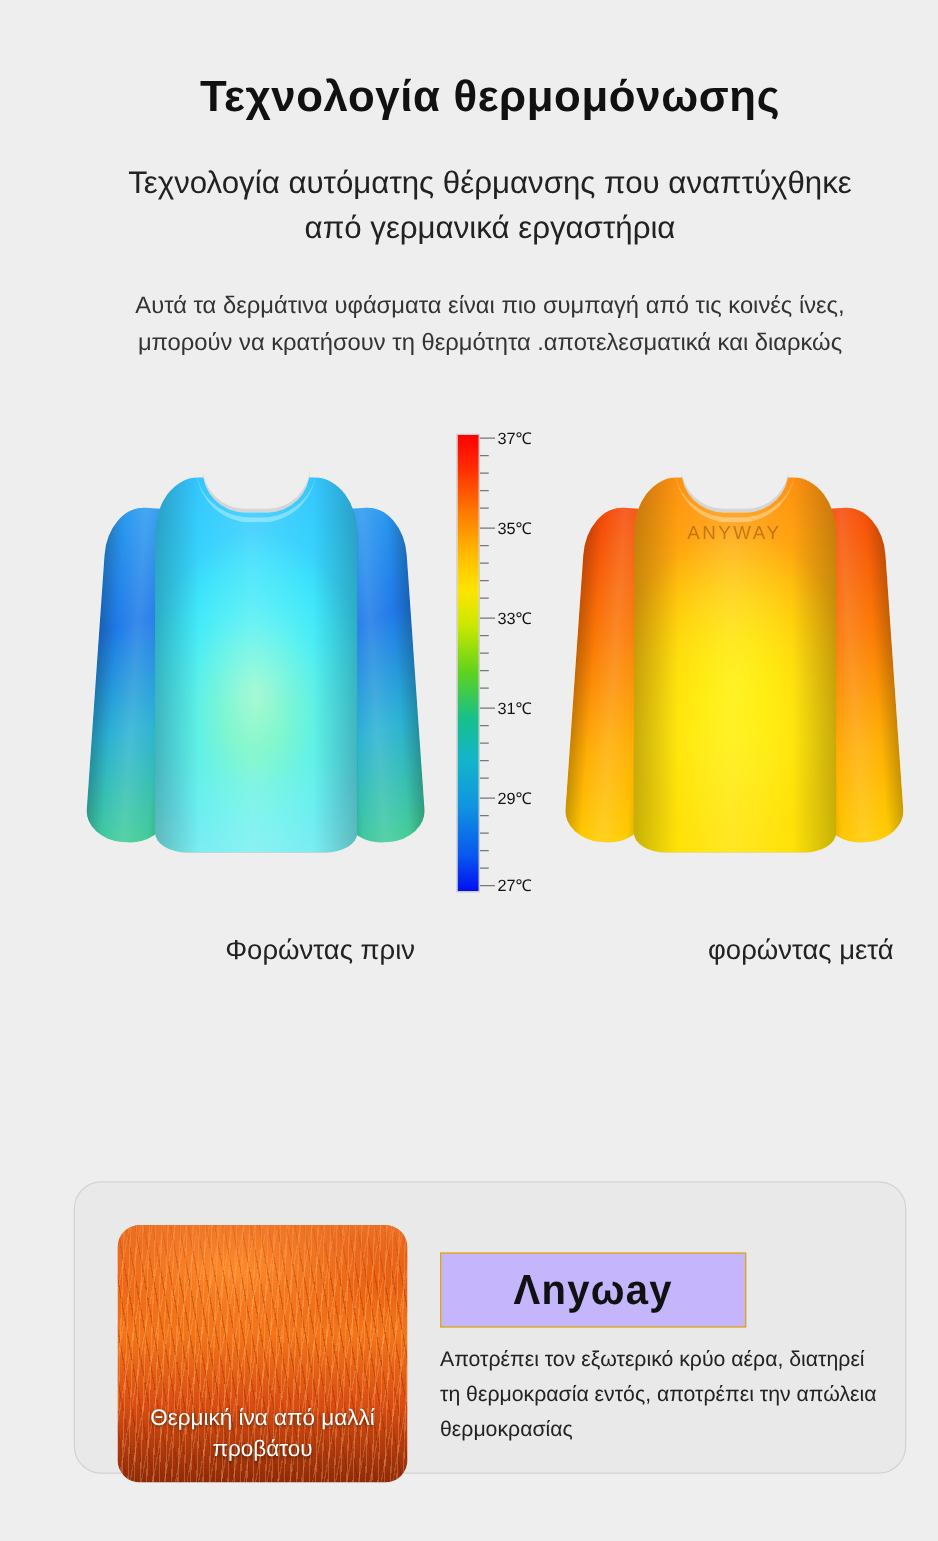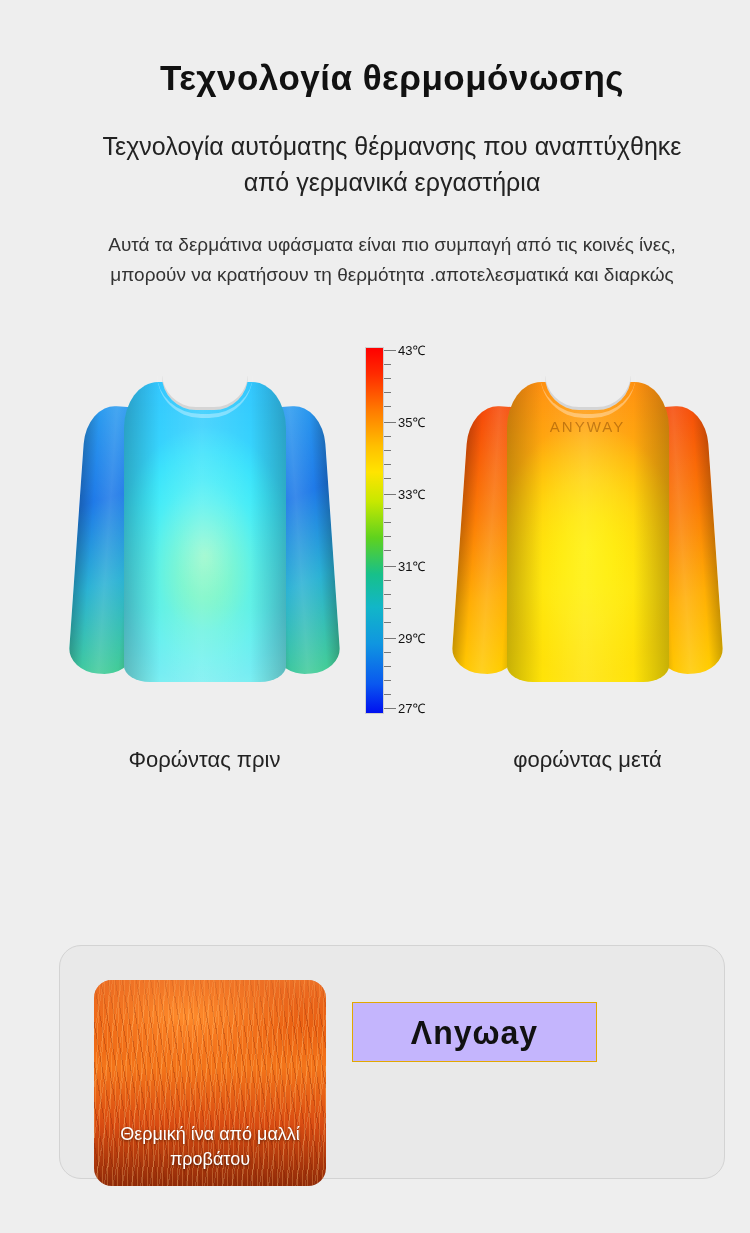--- a/index.html
+++ b/index.html
@@ -159,21 +159,21 @@
     font-size: 15px;
     letter-spacing: 2px;
     color: rgba(120,60,0,0.45);
     z-index: 7;
   }
 
   .caption {
     position: absolute;
     top: 385px;
     width: 100%;
-    text-align: center;
+    text-align: right;
     font-size: 22px;
     color: #222;
   }
 
   
   .scale {
     position: absolute;
     left: 348px;
     top: 5px;
     width: 56px;
@@ -346,21 +346,21 @@
       <div class="tick minor" style="top:247px;"></div>
       <div class="tick minor" style="top:261px;"></div>
       <div class="tick minor" style="top:275px;"></div>
       <div class="tick major" style="top:291px;"></div>
       <div class="tick minor" style="top:305px;"></div>
       <div class="tick minor" style="top:319px;"></div>
       <div class="tick minor" style="top:333px;"></div>
       <div class="tick minor" style="top:347px;"></div>
       <div class="tick major" style="top:361px;"></div>
 
-      <span class="scale-label" style="top:3px;">43℃</span>
+      <span class="scale-label" style="top:3px;">37℃</span>
       <span class="scale-label" style="top:75px;">35℃</span>
       <span class="scale-label" style="top:147px;">33℃</span>
       <span class="scale-label" style="top:219px;">31℃</span>
       <span class="scale-label" style="top:291px;">29℃</span>
       <span class="scale-label" style="top:361px;">27℃</span>
     </div>
 
     <div class="shirt-wrap right">
       <div class="shirt">
         <div class="sleeve l hot-sleeve">
@@ -383,15 +383,16 @@
 
   <div class="card">
     <div class="fiber-img">
       <div class="strands"></div>
       <div class="topfade"></div>
       <div class="fiber-caption">Θερμική ίνα από μαλλί προβάτου</div>
     </div>
     <div class="brand-box">
       <span class="brand-text">Λnyωay</span>
     </div>
+    <div class="card-text">Αποτρέπει τον εξωτερικό κρύο αέρα, διατηρεί τη θερμοκρασία εντός, αποτρέπει την απώλεια θερμοκρασίας</div>
   </div>
 
 </div>
 
 </body></html>

